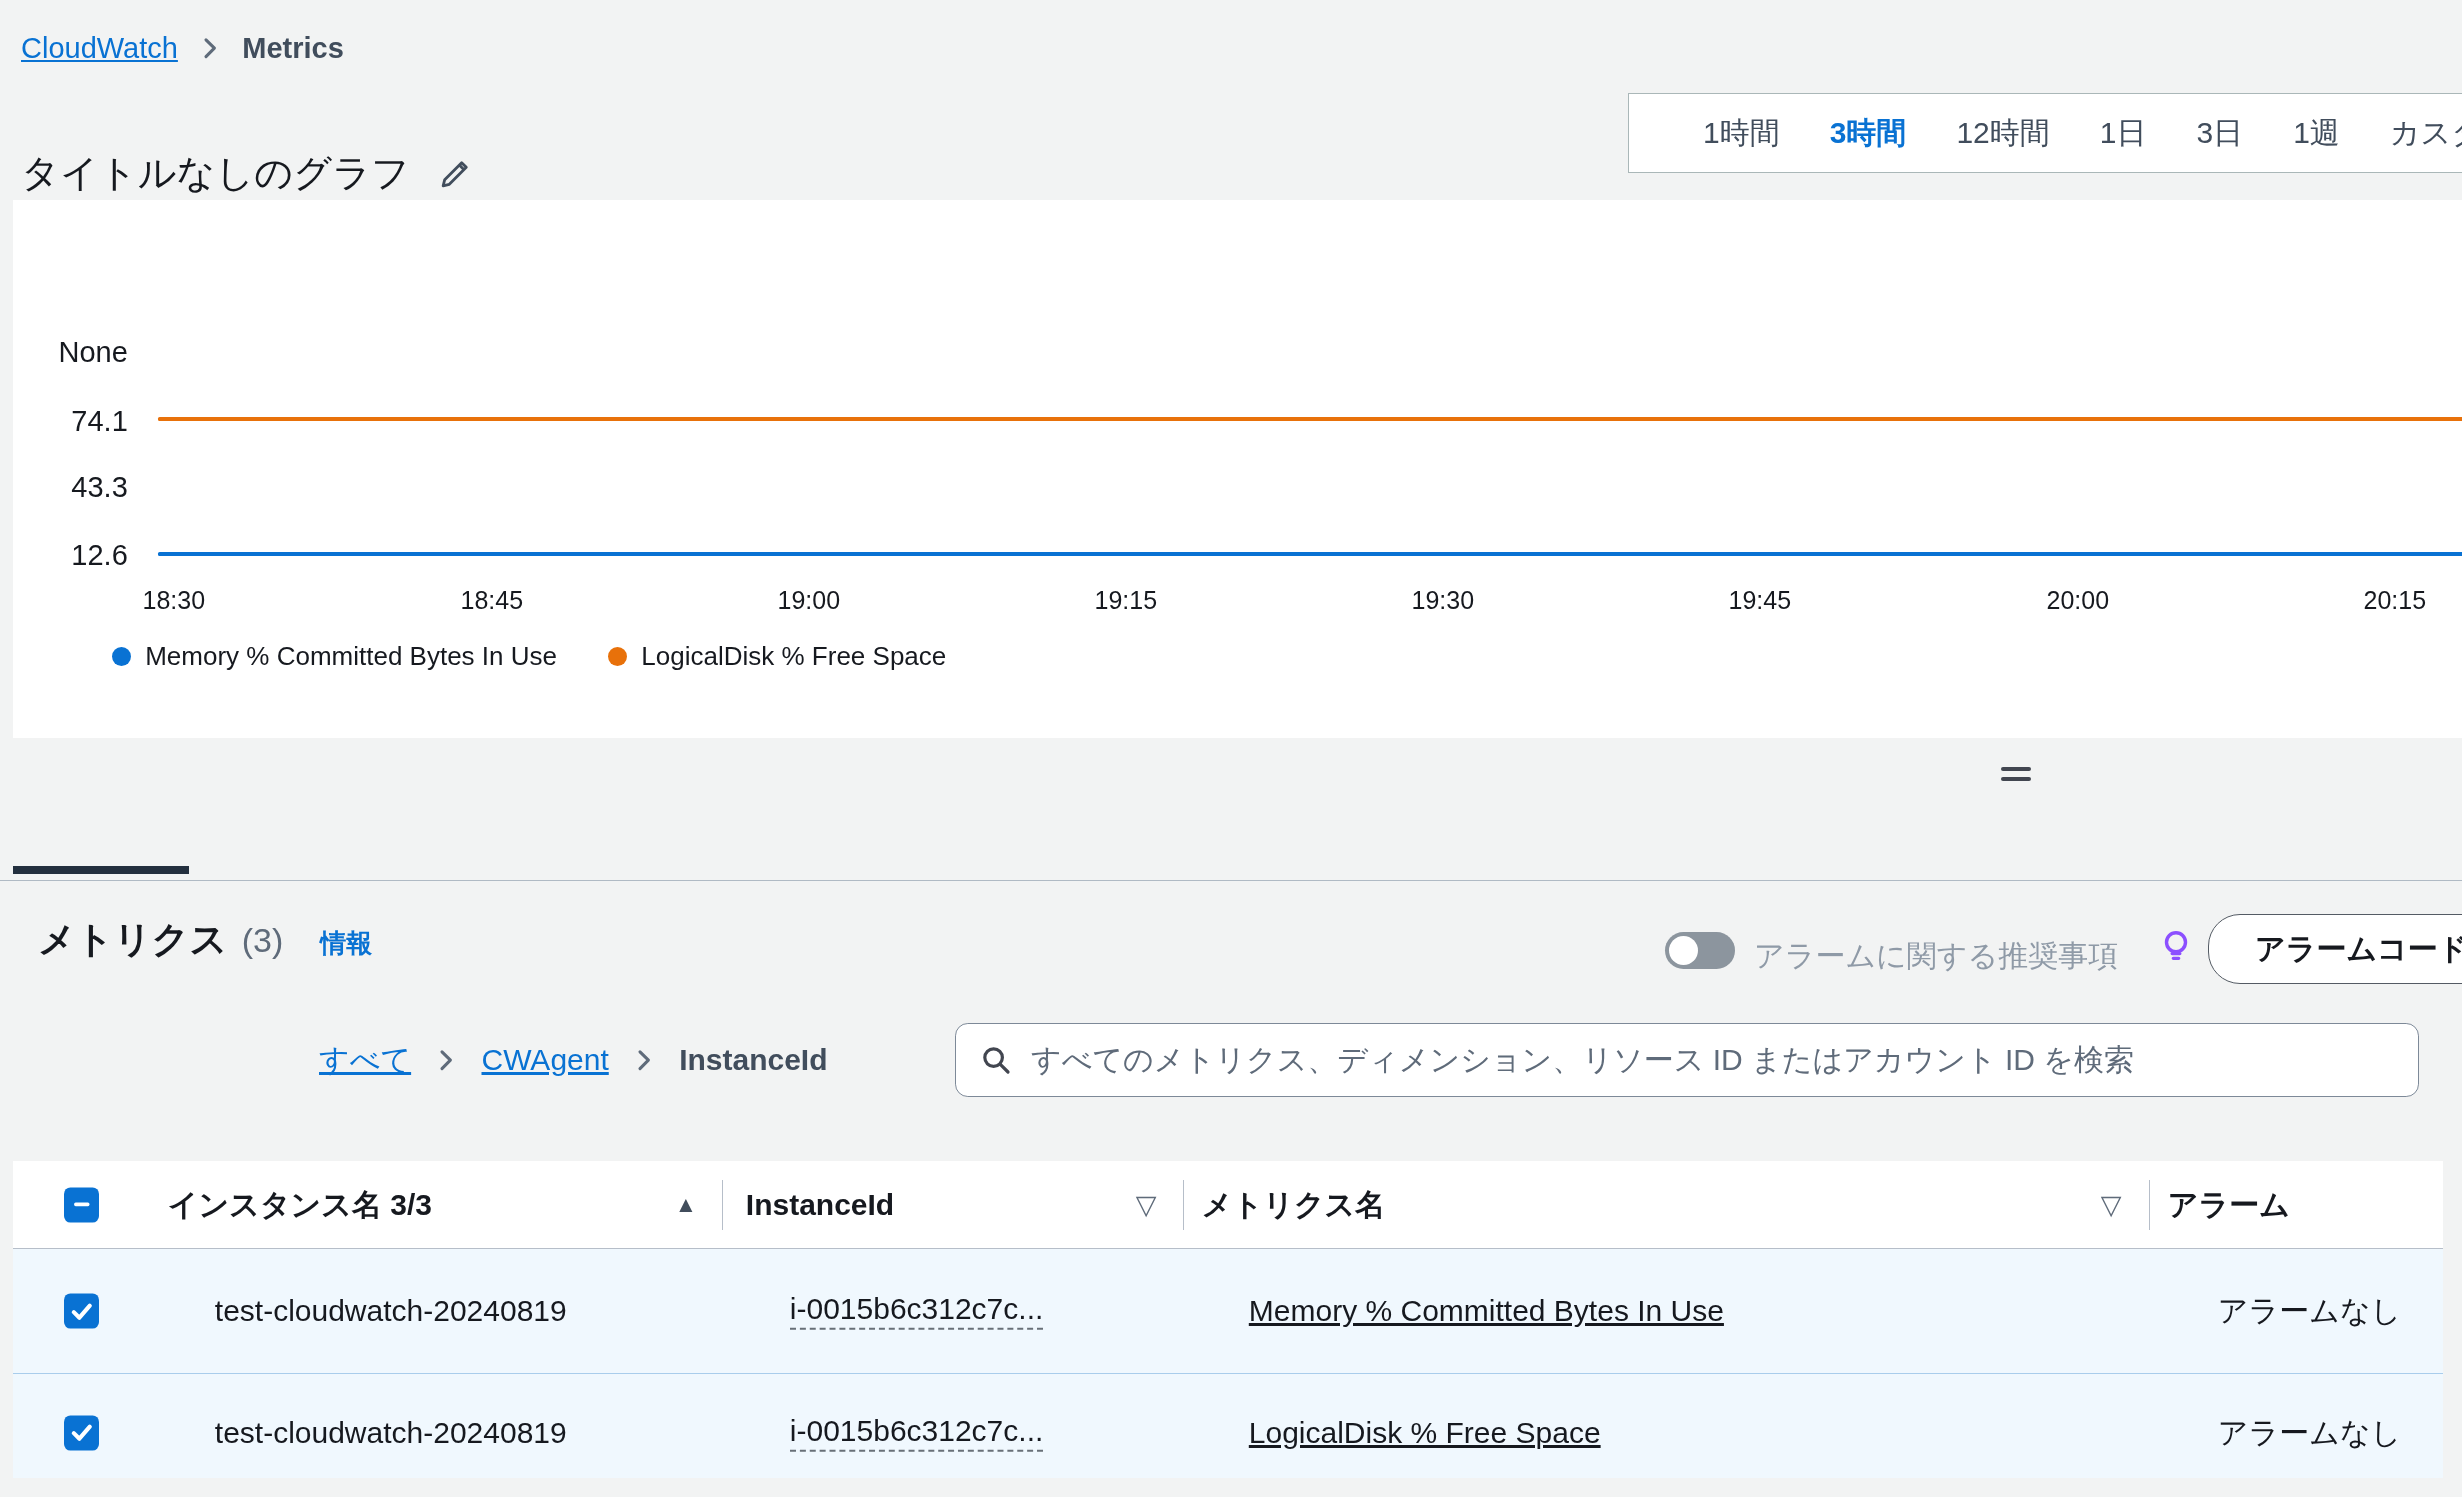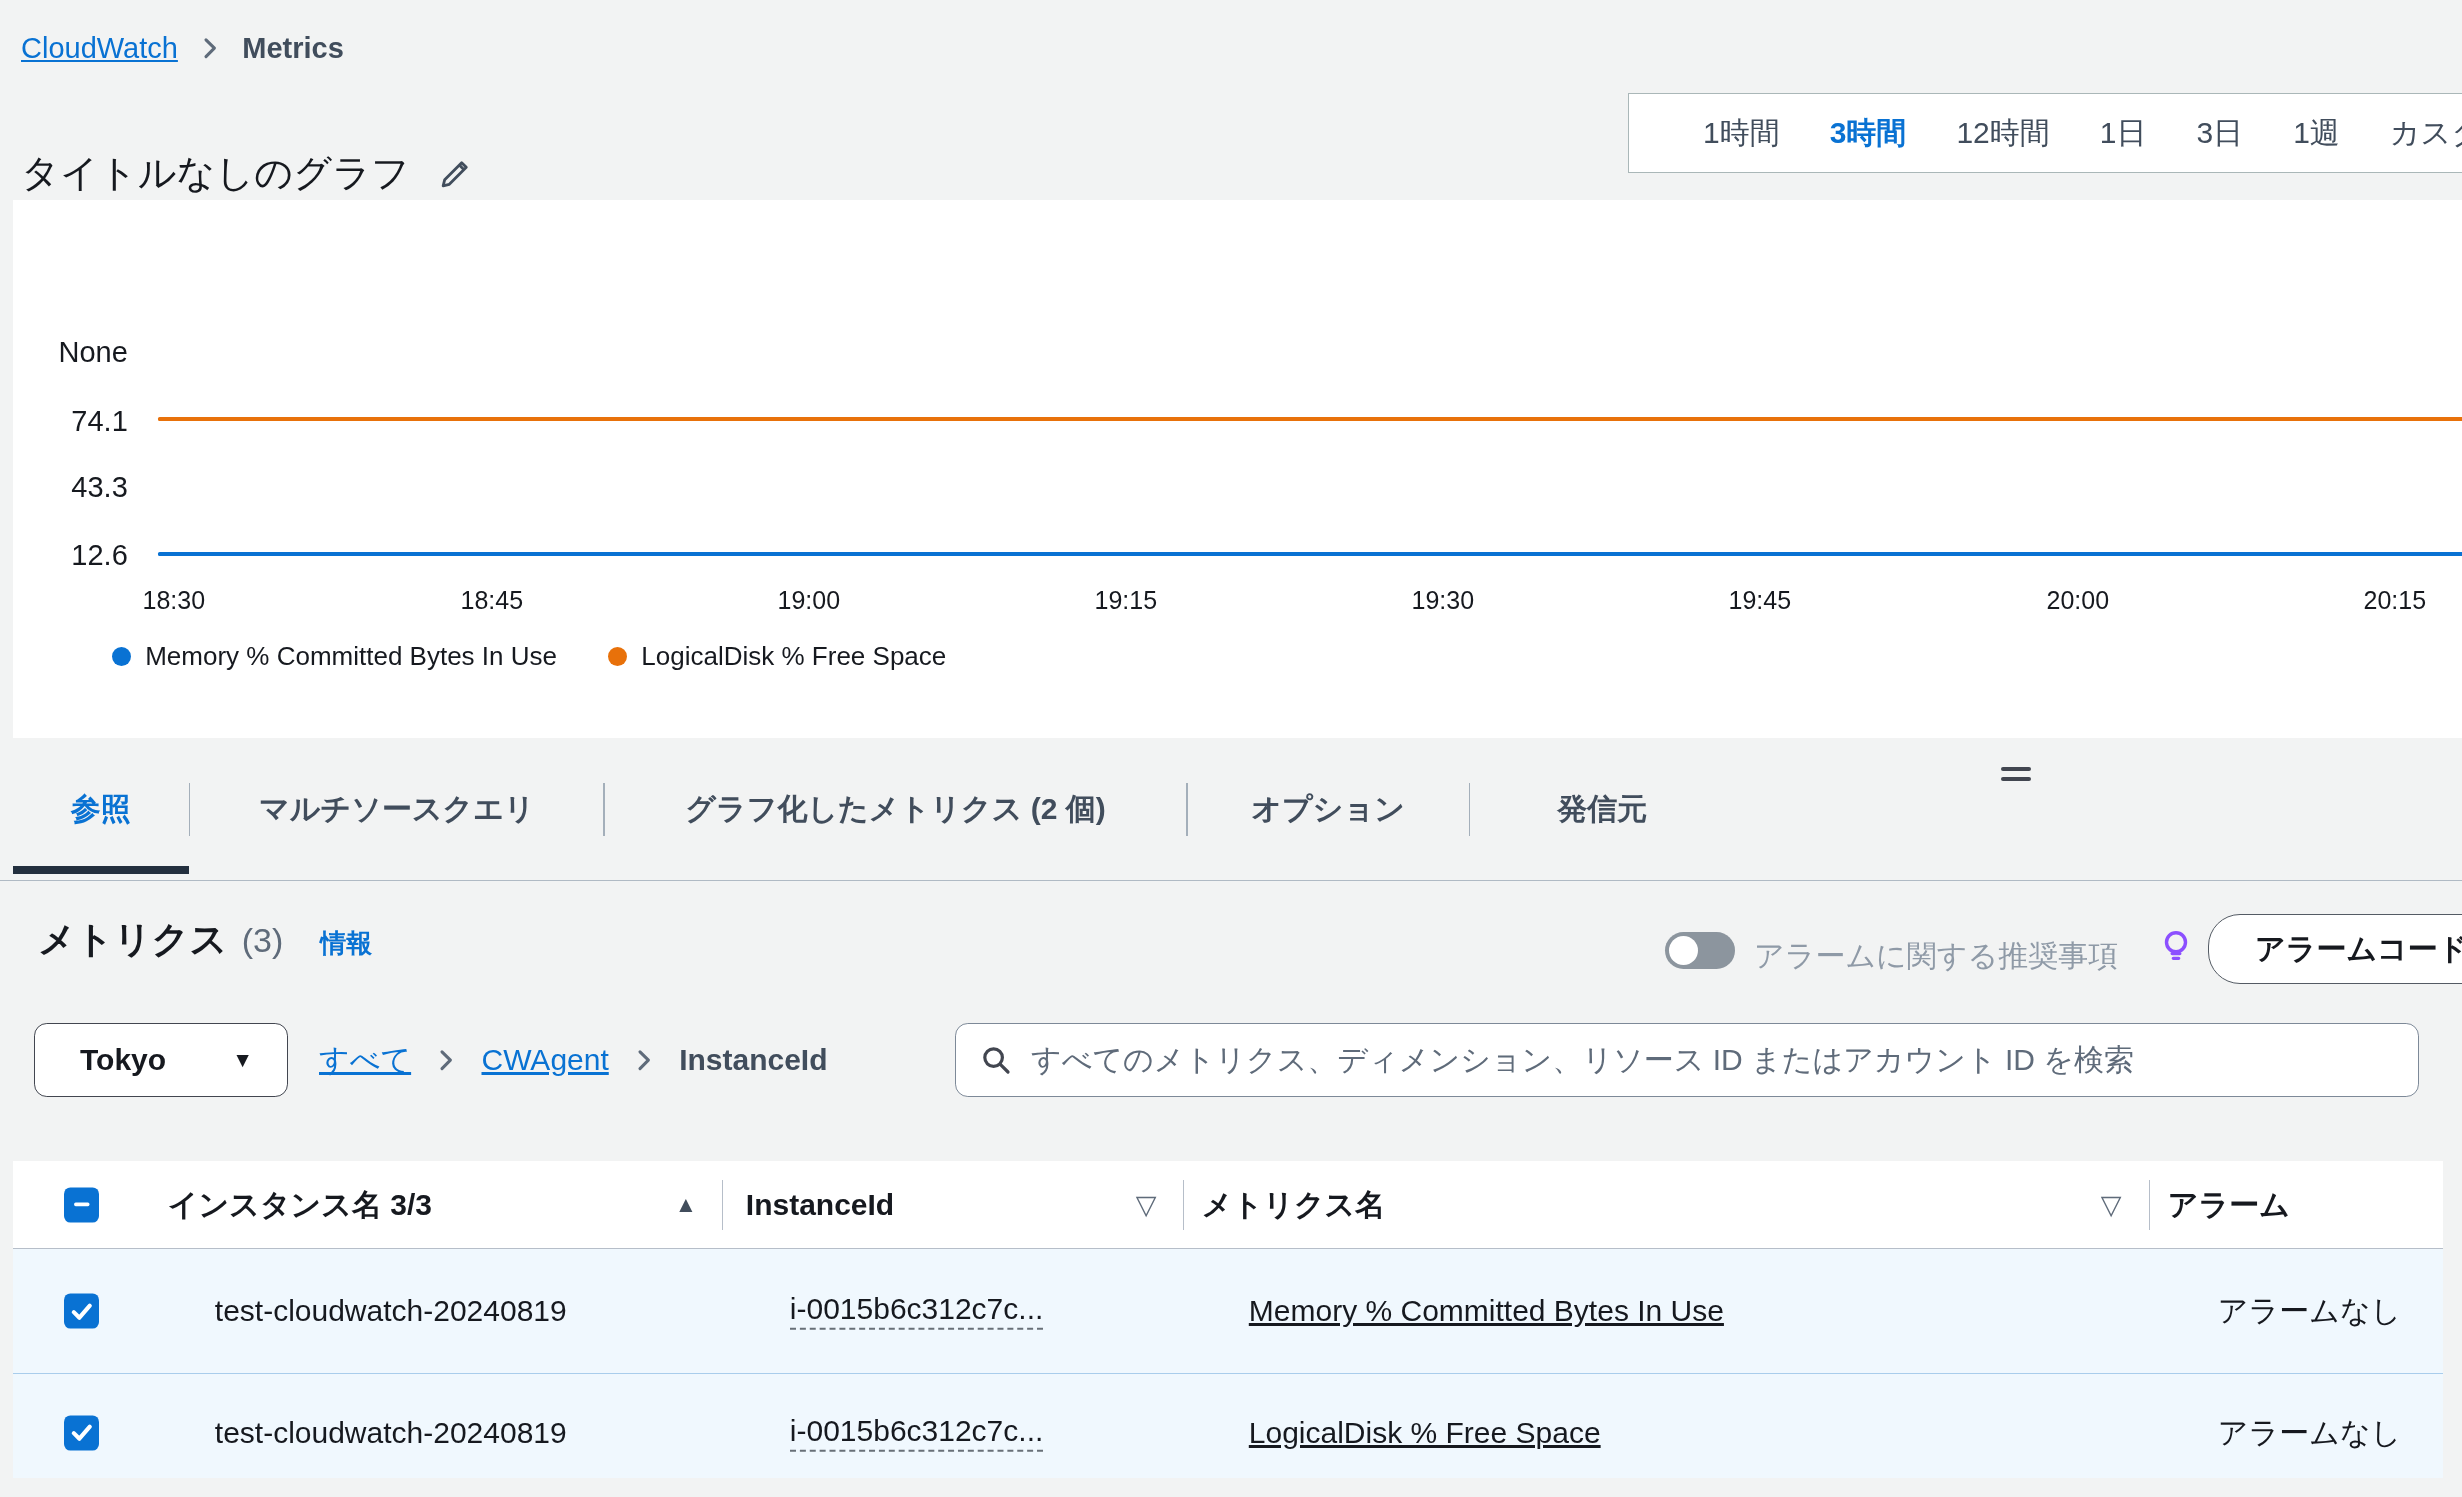--- a/index.html
+++ b/index.html
@@ -159,31 +159,20 @@
         <span>Memory % Committed Bytes In Use</span>
       </div>
       <div class="legend-item">
         <span class="dot orange"></span>
         <span>LogicalDisk % Free Space</span>
       </div>
     </div>
   </section>
 
   <div class="tab-bar">
-    <div class="tabs">
-      <div class="tab t1 selected">参照</div>
-      <div class="tab-divider"></div>
-      <div class="tab t2">マルチソースクエリ</div>
-      <div class="tab-divider"></div>
-      <div class="tab t3">グラフ化したメトリクス (2 個)</div>
-      <div class="tab-divider"></div>
-      <div class="tab t4">オプション</div>
-      <div class="tab-divider"></div>
-      <div class="tab t5">発信元</div>
-    </div>
     <div class="tab-underline"></div>
     <div class="drag-handle">
         <i></i>
         <i></i>
       </div>
   </div>
 
   <div class="metrics-title-row">
     <span class="metrics-title">メトリクス</span>
     <span class="metrics-count">(3)</span>
@@ -194,24 +183,20 @@
   </div>
   <span class="toggle-label">アラームに関する推奨事項</span>
   <span class="bulb">
     <svg viewBox="0 0 20 20">
         <circle cx="10" cy="8" r="5" fill="none" stroke="currentColor" stroke-width="1.8"></circle>
         <path d="M8 14h4M8.6 16.5h2.8" fill="none" stroke="currentColor" stroke-width="1.8" stroke-linecap="round"></path>
       </svg>
   </span>
   <button class="alarm-code-btn">アラームコードをコピー</button>
 
-  <button class="region-btn">
-    <span>Tokyo</span>
-    <span class="caret">▼</span>
-  </button>
   <div class="path">
     <a>すべて</a>
     <svg class="chev" viewBox="0 0 16 16">
         <path d="M5 2l6 6-6 6" fill="none" stroke="currentColor" stroke-width="2.2" stroke-linecap="round" stroke-linejoin="round"></path>
       </svg>
     <a>CWAgent</a>
     <svg class="chev" viewBox="0 0 16 16">
         <path d="M5 2l6 6-6 6" fill="none" stroke="currentColor" stroke-width="2.2" stroke-linecap="round" stroke-linejoin="round"></path>
       </svg>
     <span class="path-current">InstanceId</span>

